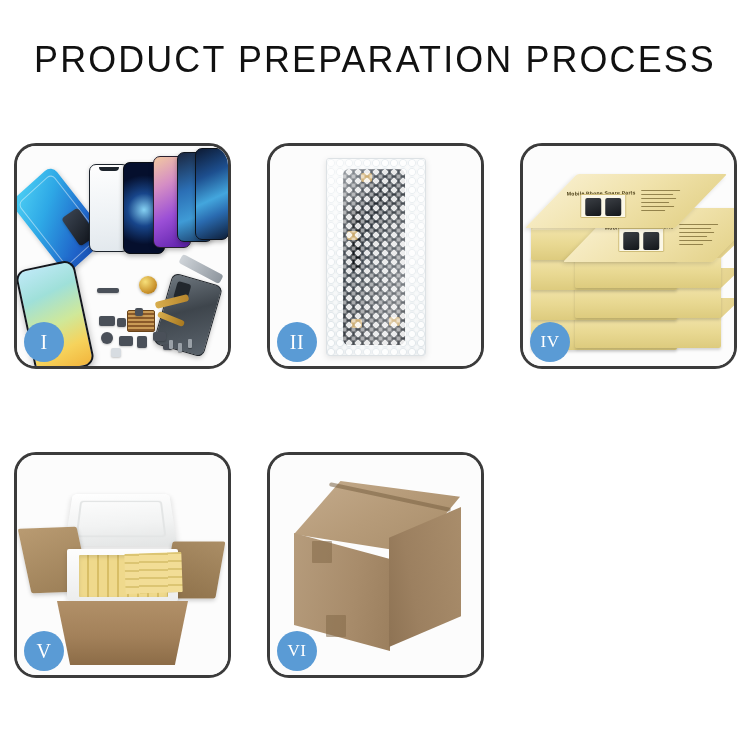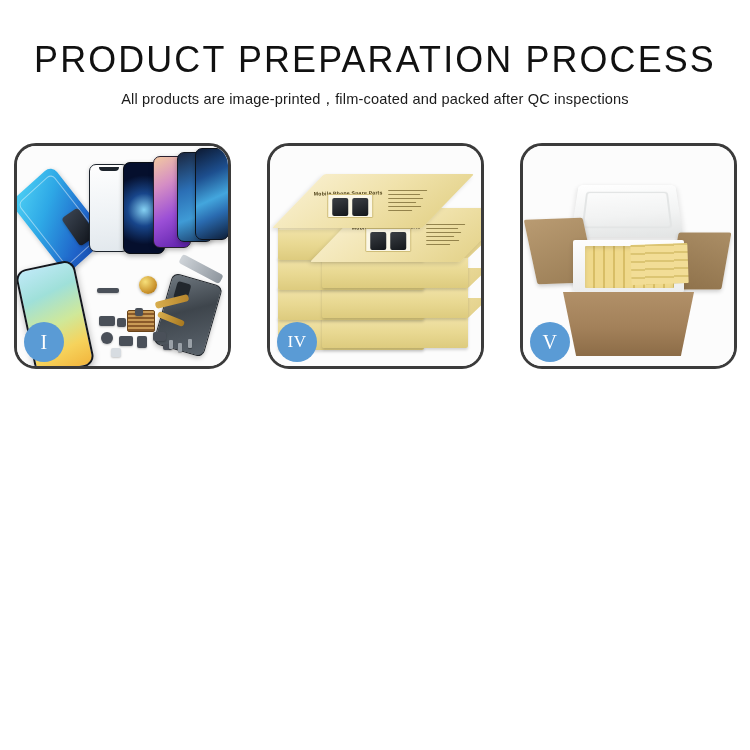--- a/index.html
+++ b/index.html
@@ -396,21 +396,20 @@
     position:absolute; width:20px; height:22px;
     background: rgba(132,106,72,.55);
     border-radius:1px;
   }
 </style>
 </head>
 <body>
 
 <div class="header">
   <div class="title">PRODUCT PREPARATION PROCESS</div>
-  <div class="subtitle">All products are image-printed，film-coated and packed after QC inspections</div>
 </div>
 
 <div class="grid">
 
   <div class="panel p1">
     <div class="panel-photo">
       <div class="scene">
         <div class="phone-blue-film"></div>
         <div class="mini-dark"></div>
         <div class="glass-sheet"></div>
@@ -440,20 +439,35 @@
             <i style="left:2px;top:2px;"></i>
             <i style="left:11px;top:5px;"></i>
             <i style="left:21px;top:1px;"></i>
           </div>
         </div>
       </div>
     </div>
     <div class="badge">I</div>
   </div>
 
+  <div class="panel p2">
+    <div class="panel-photo">
+      <div class="bubblebag">
+        <div class="lcd-inside"></div>
+        <div class="tape" style="left:34px;top:14px;"></div>
+        <div class="tape" style="left:20px;top:72px;"></div>
+        <div class="tape" style="left:24px;top:160px;"></div>
+        <div class="tape" style="left:62px;top:158px;"></div>
+        <div class="bubbles"></div>
+        <div class="bubbles2"></div>
+        <div class="bag-sheen"></div>
+      </div>
+    </div>
+    <div class="badge">II</div>
+  </div>
 
 
   <div class="panel p4">
     <div class="panel-photo">
       <div class="stack">
         <div class="sbox" style="left:2px;  top:152px;">
             <div class="face"></div>
           </div>
         <div class="sbox" style="left:46px; top:150px;">
             <div class="face"></div>
@@ -518,14 +532,27 @@
         <div class="flap-r"></div>
         <div class="cooler"></div>
         <div class="ybars"></div>
         <div class="ybars2"></div>
         <div class="carton-front"></div>
       </div>
     </div>
     <div class="badge">V</div>
   </div>
 
+  <div class="panel p6">
+    <div class="panel-photo">
+      <div class="v6">
+        <div class="c6-top"></div>
+        <div class="c6-seam"></div>
+        <div class="c6-left"></div>
+        <div class="c6-right"></div>
+        <div class="c6-tab" style="left:42px;top:86px;"></div>
+        <div class="c6-tab" style="left:56px;top:160px;"></div>
+      </div>
+    </div>
+    <div class="badge wide">VI</div>
+  </div>
 
 </div>
 
 </body></html>

